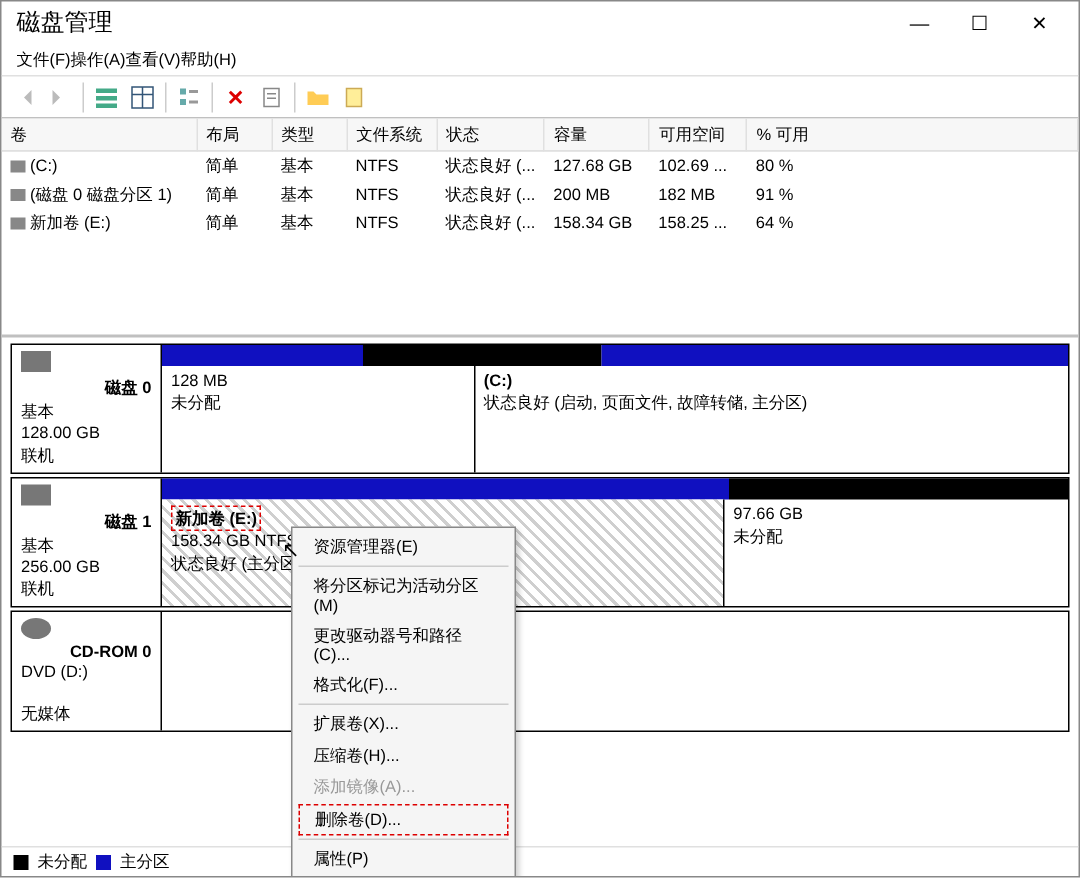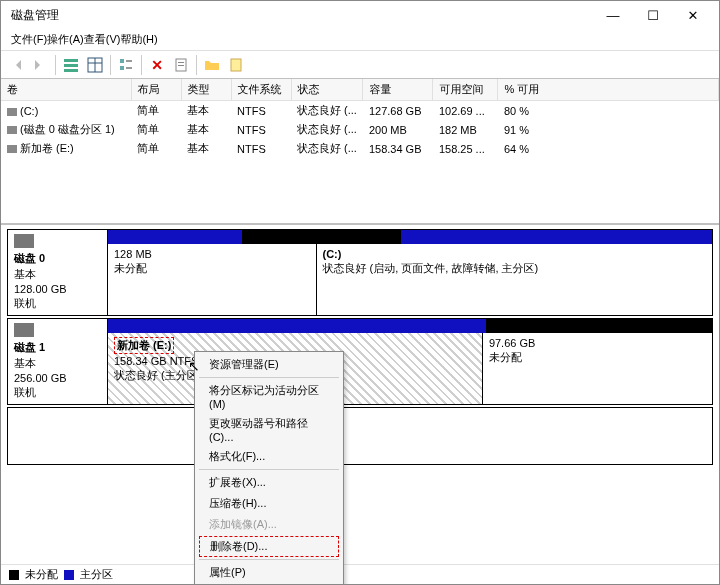--- a/index.html
+++ b/index.html
@@ -1,38 +1,38 @@
 <!DOCTYPE html>
 <html><head>
 <meta charset="utf-8">
 <style>
 * { margin: 0; padding: 0; box-sizing: border-box; font-family: "Microsoft YaHei", "SimSun", sans-serif; font-size: 11px; }
 body { background: #fff; width: 720px; height: 585px; border: 1px solid #888; display: flex; flex-direction: column; overflow: hidden; position: relative; }
 .titlebar { height: 28px; display: flex; align-items: center; padding: 0 6px; }
-.titlebar .title { flex: 1; font-size: 12px; padding-left: 4px; }
+.titlebar .title { flex: 1; font-size: 16px; padding-left: 4px; }
 .titlebar .win-btns { display: flex; gap: 0; }
 .titlebar .win-btn { width: 40px; height: 26px; display: flex; align-items: center; justify-content: center; font-size: 13px; cursor: pointer; }
 .menubar { height: 22px; display: flex; padding: 0 10px; align-items: center; border-bottom: 1px solid #e0e0e0; }
 .menubar span { cursor: pointer; }
 .toolbar { height: 28px; display: flex; align-items: center; gap: 2px; padding: 0 4px; border-bottom: 1px solid #c0c0c0; }
 .tool-sep { width: 1px; height: 20px; background: #ccc; margin: 0 2px; }
 .tool-btn { width: 22px; height: 22px; display: flex; align-items: center; justify-content: center; cursor: pointer; position: relative; }
 .arrow-back::before, .arrow-fwd::before { content: ""; border: 5px solid transparent; opacity: 0.4; }
 .arrow-back::before { border-right-color: #555; }
 .arrow-fwd::before { border-left-color: #555; }
 .tool-icon { width: 16px; height: 16px; }
 .upper { flex: 1; overflow: auto; border-bottom: 1px solid #c0c0c0; }
 table.list { width: 100%; border-collapse: collapse; }
 table.list th { text-align: left; font-weight: normal; padding: 3px 6px; background: #f7f7f7; border-right: 1px solid #e0e0e0; border-bottom: 1px solid #e0e0e0; }
 table.list td { padding: 2px 6px; white-space: nowrap; }
 .vol-icon { display: inline-block; width: 10px; height: 8px; background: #888; margin-right: 3px; position: relative; top: 1px; }
 .lower { height: 340px; overflow: auto; border-top: 1px solid #c0c0c0; padding-top: 2px; }
 .disk-row { margin: 2px 6px; border: 1px solid #000; display: flex; min-height: 80px; }
 .disk-label { width: 100px; padding: 4px 6px; border-right: 1px solid #000; display: flex; flex-direction: column; gap: 1px; }
-.disk-label .dname { font-weight: bold; }
+.disk-label .dname { font-weight: bold; text-align: right; }
 .disk-icon { width: 20px; height: 14px; background: #777; margin-bottom: 2px; }
 .disk-partitions { flex: 1; display: flex; flex-direction: column; }
 .cap-bar { height: 14px; display: flex; }
 .cap-seg { height: 14px; }
 .cap-blue { background: #1010c0; }
 .cap-black { background: #000; }
 .parts { flex: 1; display: flex; }
 .part { border-left: 1px solid #000; padding: 4px 6px; display: flex; flex-direction: column; gap: 1px; }
 .part:first-child { border-left: none; }
 .part .pname { font-weight: bold; }
@@ -216,20 +216,27 @@
         </div>
         <div class="part" style="flex:186">
           <span>97.66 GB</span>
           <span>未分配</span>
         </div>
       </div>
     </div>
   </div>
 
   <div class="disk-row" style="min-height:58px">
+    <div class="disk-label" style="border-right:1px solid #000;">
+      <div class="disk-icon" style="border-radius:50%"></div>
+      <span class="dname">CD-ROM 0</span>
+      <span>DVD (D:)</span>
+      <br>
+      <span>无媒体</span>
+    </div>
     <div class="disk-partitions"></div>
   </div>
 
 </div>
 
 <div class="legend">
   <span class="sw" style="background:#000"></span>
   <span>未分配</span>
   <span class="sw" style="background:#1010c0"></span>
   <span>主分区</span>

